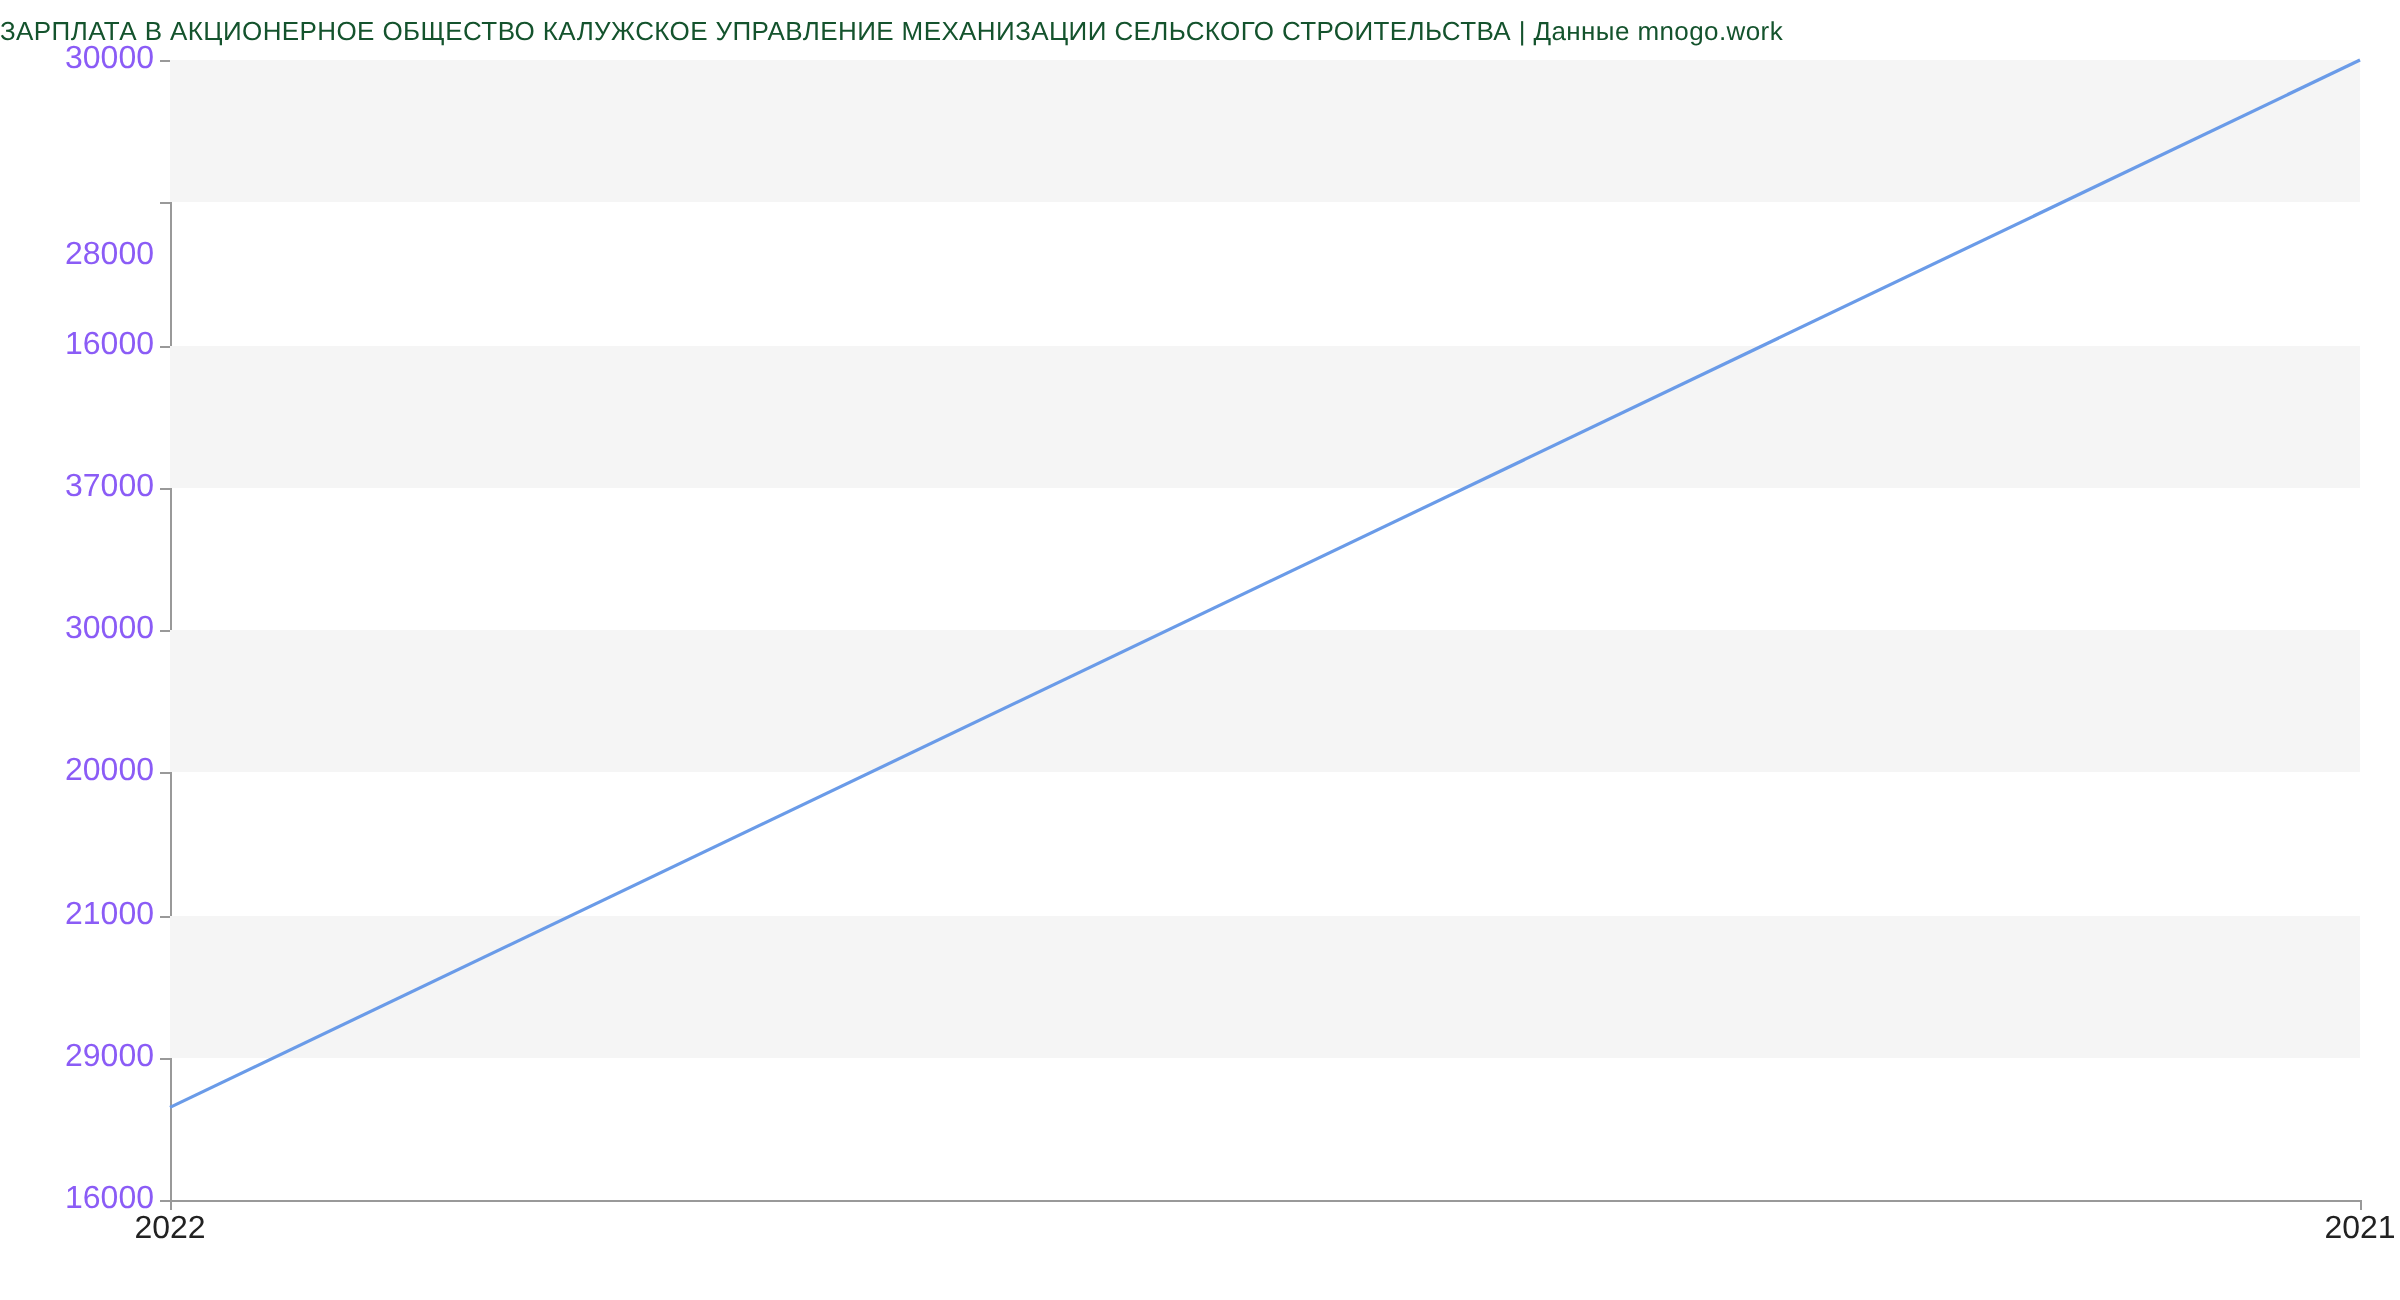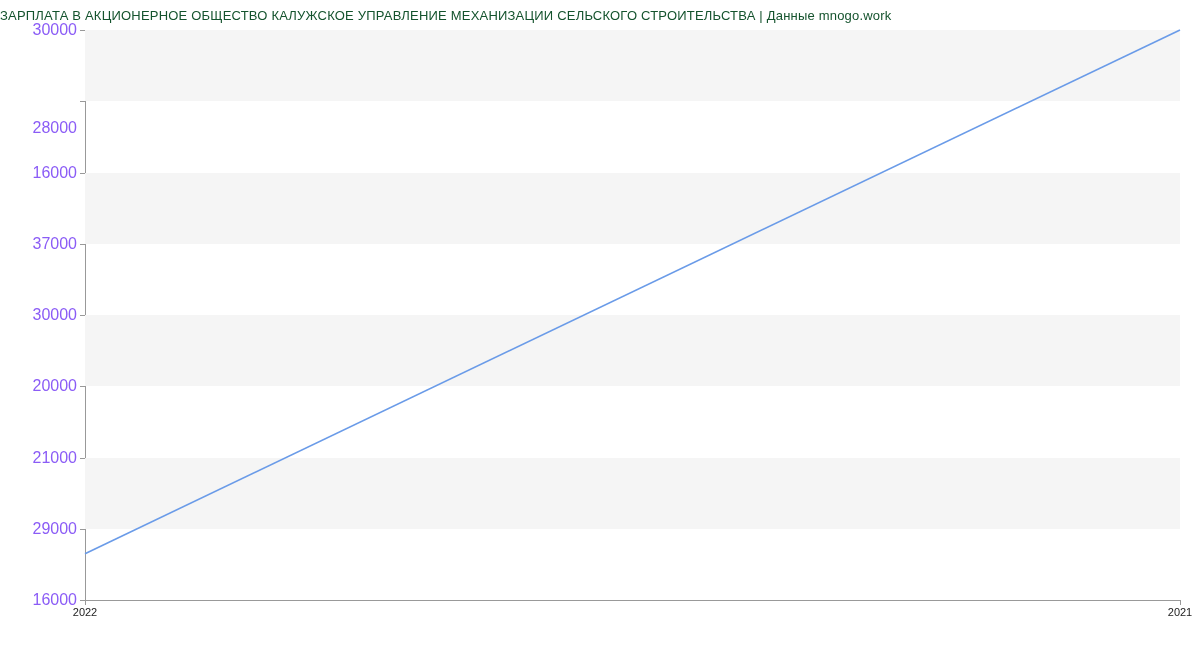--- a/index.html
+++ b/index.html
@@ -40,21 +40,21 @@
     right: 1123px;
     width: 70px;
     text-align: right;
     font-size: 16px;
     color: #8b5cf6;
     transform: translateY(-50%);
   }
   .x-tick-label {
     position: absolute;
     top: 606px;
-    font-size: 11px;
+    font-size: 16px;
     color: #222;
     transform: translateX(-50%);
   }
   .axis-line {
     position: absolute;
     background: #999;
   }
   .y-axis { left: 85px; top: 30px; width: 1px; height: 570px; }
   .x-axis { left: 85px; top: 600px; width: 1095px; height: 1px; }
   .y-tick-mark {

